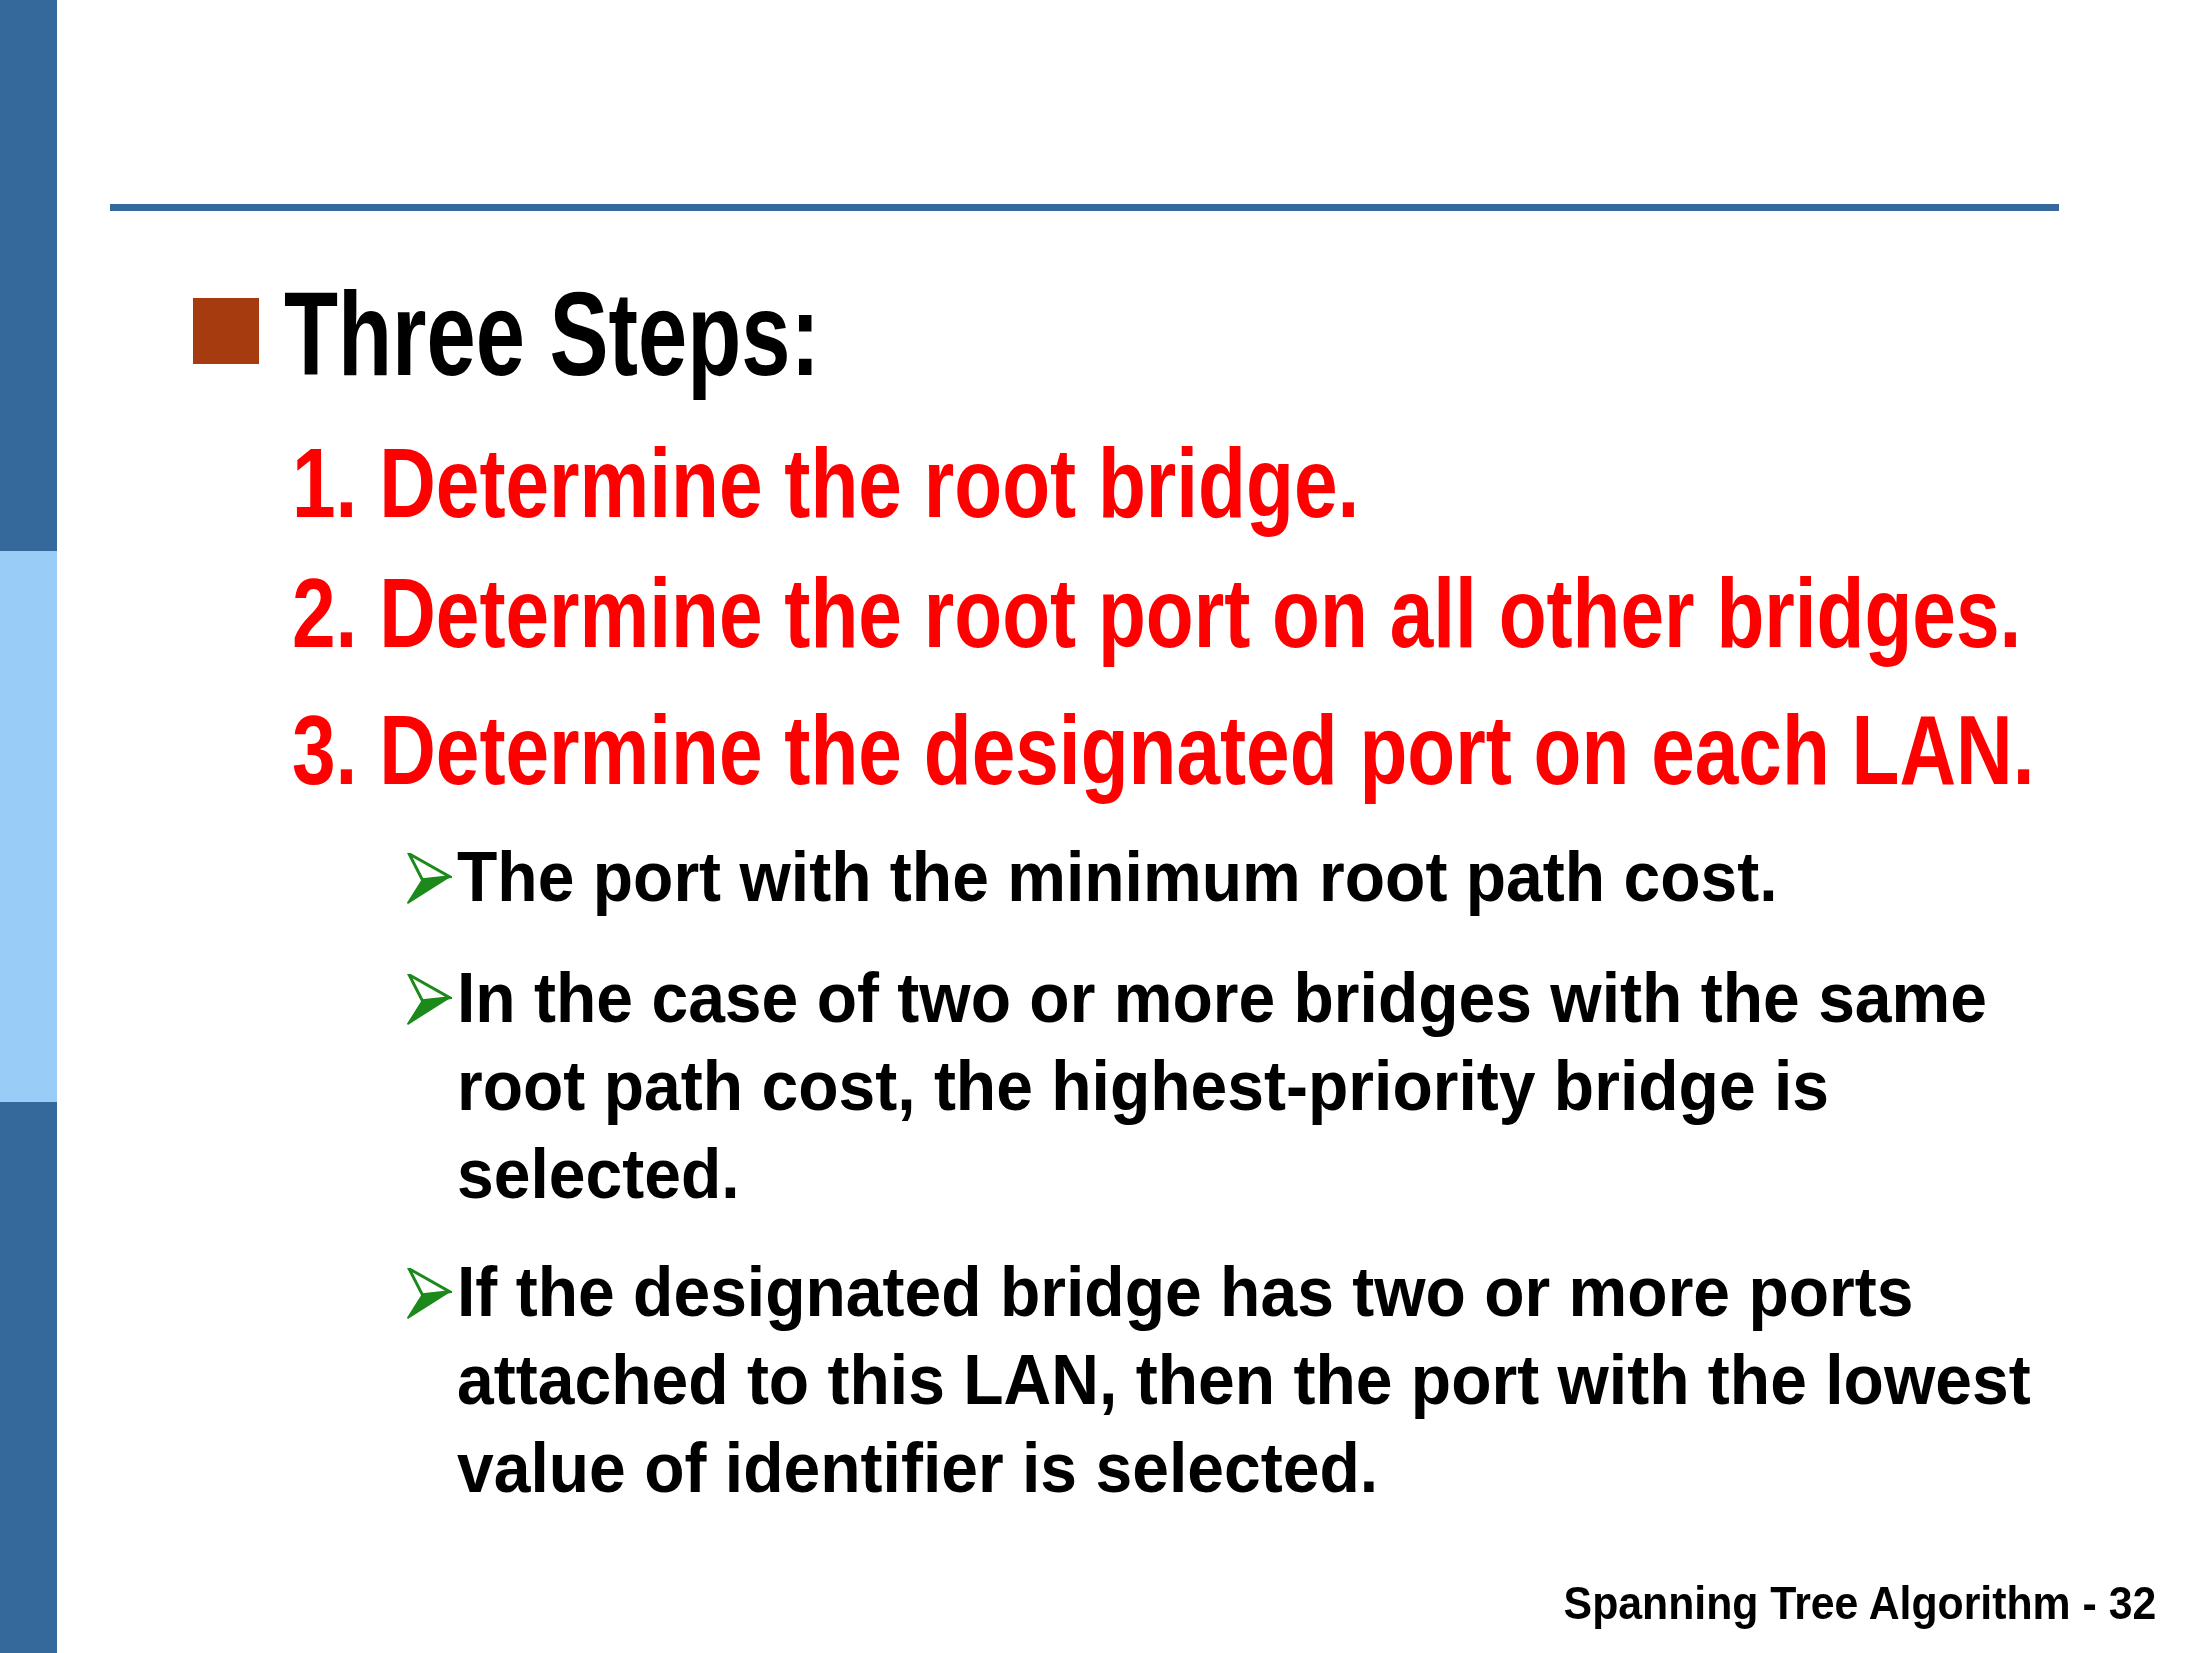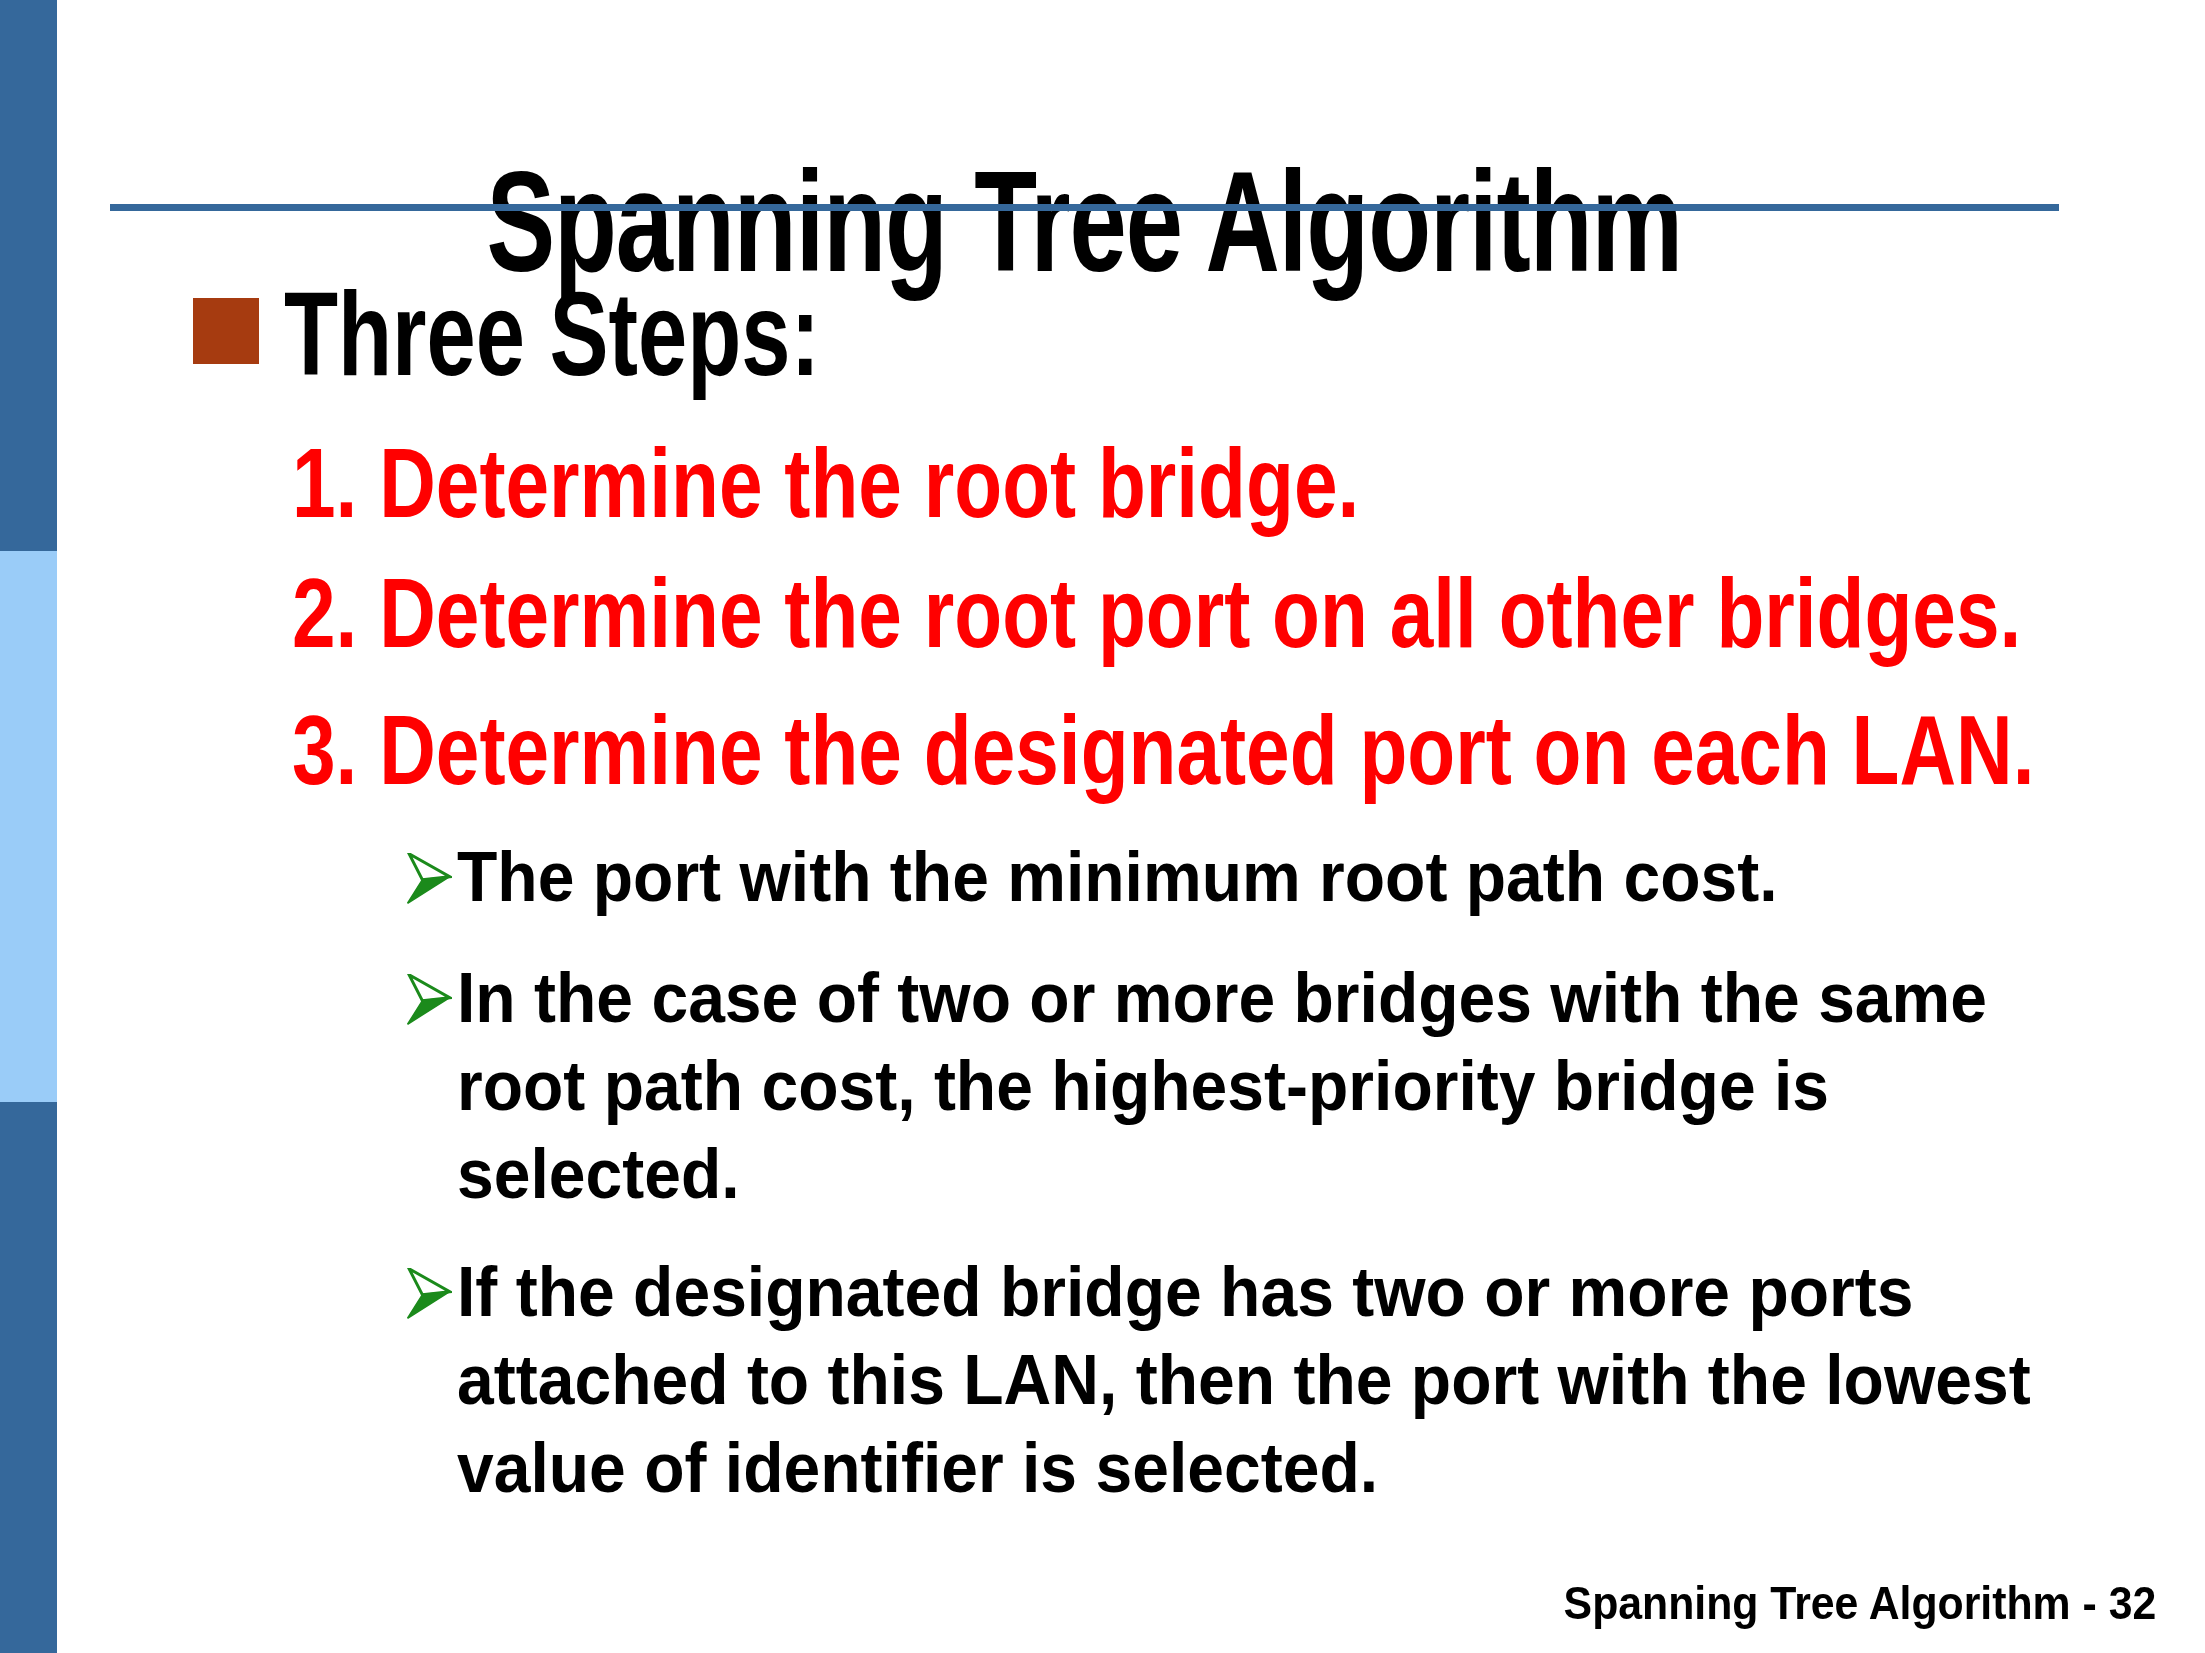--- a/index.html
+++ b/index.html
@@ -124,21 +124,20 @@
 <body>
 
 <div class="slide">
 
   <div class="sidebar">
     <div class="band dark"></div>
     <div class="band light"></div>
     <div class="band dark"></div>
   </div>
 
-  <h1 class="title"><span class="sqz">Spanning Tree Algorithm</span></h1>
   <div class="title-rule"></div>
 
   <div class="bullet-square"></div>
   <div class="heading">Three Steps:</div>
 
   <div class="red-item n1">1. Determine the root bridge.</div>
   <div class="red-item n2">2. Determine the root port on all other bridges.</div>
   <div class="red-item n3">3. Determine the designated port on each LAN.</div>
 
   <svg class="arrow-icon a1" viewBox="0 0 62 69" xmlns="http://www.w3.org/2000/svg">

